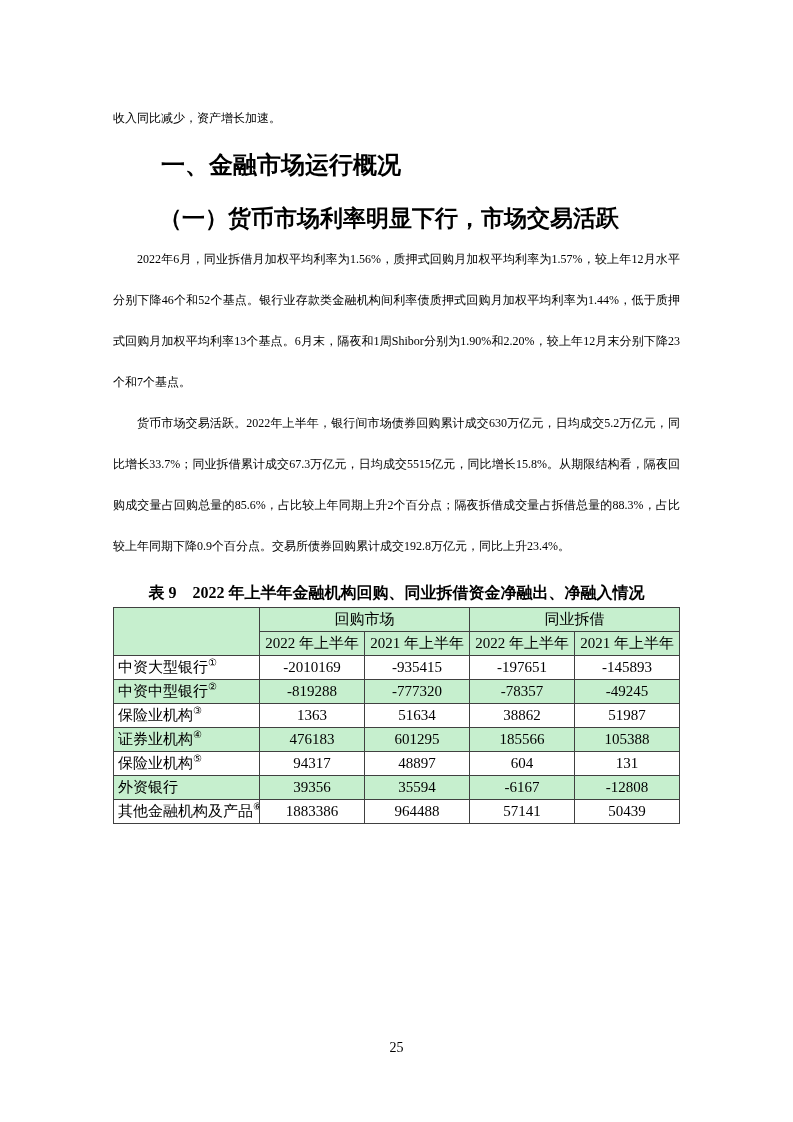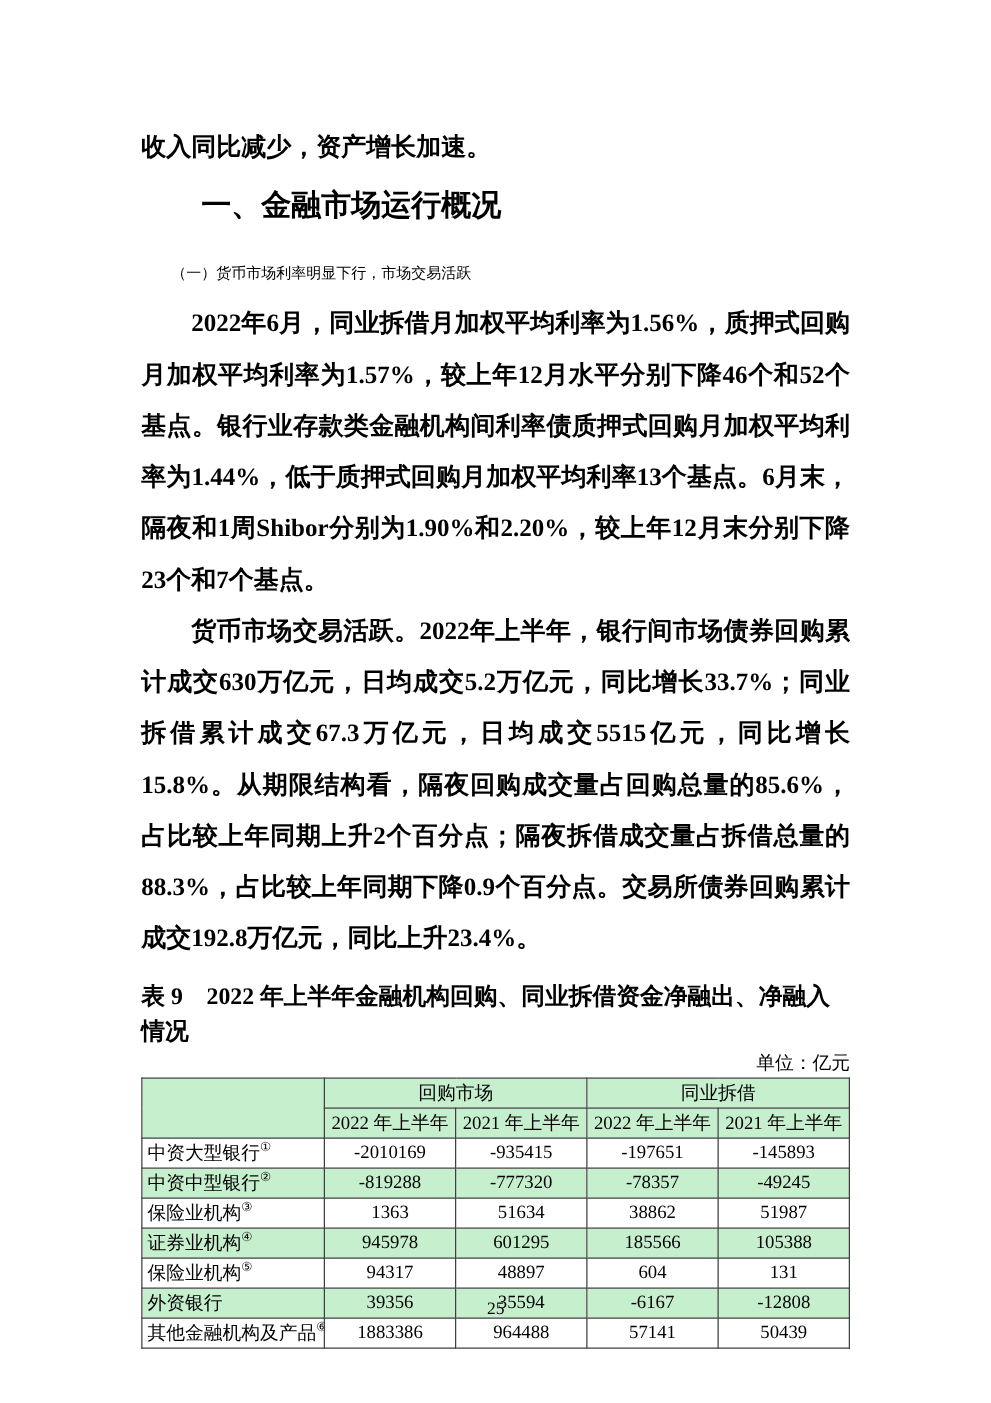--- a/index.html
+++ b/index.html
@@ -7,35 +7,35 @@
   body {
     width: 793px; height: 1122px;
     background: #ffffff; color: #000000;
     font-family: "Liberation Serif", "DejaVu Serif", serif;
     position: relative; overflow: hidden;
   }
   .page {
     position: absolute; left: 113px; top: 98px; width: 567px;
   }
   .body-text {
-    font-size: 20px; line-height: 41px;
-    text-align: justify; margin: 0; font-weight: bold;
+    font-size: 12px; line-height: 41px;
+    text-align: justify; margin: 0;
   }
   .indent { text-indent: 2em; }
   .heading {
     font-size: 24px; font-weight: bold; line-height: 41px;
     margin: 6px 0 0 0; text-indent: 2em;
   }
   .subheading {
-    font-size: 12px; font-weight: normal; line-height: 41px;
+    font-size: 23px; font-weight: bold; line-height: 41px;
     margin: 12px 0 0 0; text-indent: 2em;
   }
   .table-caption {
-    font-size: 19px; font-weight: bold; line-height: 28px;
-    margin-top: 12px;
+    font-size: 16px; font-weight: bold; line-height: 28px;
+    text-align: center; margin-top: 12px;
   }
   .unit-label {
     font-size: 15px; line-height: 22px; text-align: right;
   }
   table.data {
     border-collapse: collapse; width: 100%;
     font-size: 15px; table-layout: fixed;
   }
   table.data col.c-label { width: 146px; }
   table.data td {
@@ -69,21 +69,20 @@
   <h2 class="heading">一、金融市场运行概况</h2>
 
   <h3 class="subheading">（一）货币市场利率明显下行，市场交易活跃</h3>
 
   <p class="body-text indent">2022年6月，同业拆借月加权平均利率为1.56%，质押式回购月加权平均利率为1.57%，较上年12月水平分别下降46个和52个基点。银行业存款类金融机构间利率债质押式回购月加权平均利率为1.44%，低于质押式回购月加权平均利率13个基点。6月末，隔夜和1周Shibor分别为1.90%和2.20%，较上年12月末分别下降23个和7个基点。</p>
 
   <p class="body-text indent">货币市场交易活跃。2022年上半年，银行间市场债券回购累计成交630万亿元，日均成交5.2万亿元，同比增长33.7%；同业拆借累计成交67.3万亿元，日均成交5515亿元，同比增长15.8%。从期限结构看，隔夜回购成交量占回购总量的85.6%，占比较上年同期上升2个百分点；隔夜拆借成交量占拆借总量的88.3%，占比较上年同期下降0.9个百分点。交易所债券回购累计成交192.8万亿元，同比上升23.4%。</p>
 
   <div class="table-caption">表 9　2022 年上半年金融机构回购、同业拆借资金净融出、净融入情况</div>
 
-  <div class="unit-label">单位：亿元</div>
 
   <table class="data">
     <colgroup>
       <col class="c-label">
         <col>
         <col>
         <col>
         <col>
     </colgroup>
     <thead>
@@ -116,21 +115,21 @@
         </tr>
         <tr>
           <td class="label-cell"><span>保险业机构</span><sup class="fnote">③</sup></td>
           <td>1363</td>
           <td>51634</td>
           <td>38862</td>
           <td>51987</td>
         </tr>
         <tr class="shaded">
           <td class="label-cell"><span>证券业机构</span><sup class="fnote">④</sup></td>
-          <td>945978</td>
+          <td>476183</td>
           <td>601295</td>
           <td>185566</td>
           <td>105388</td>
         </tr>
         <tr>
           <td class="label-cell"><span>保险业机构</span><sup class="fnote">⑤</sup></td>
           <td>94317</td>
           <td>48897</td>
           <td>604</td>
           <td>131</td>

